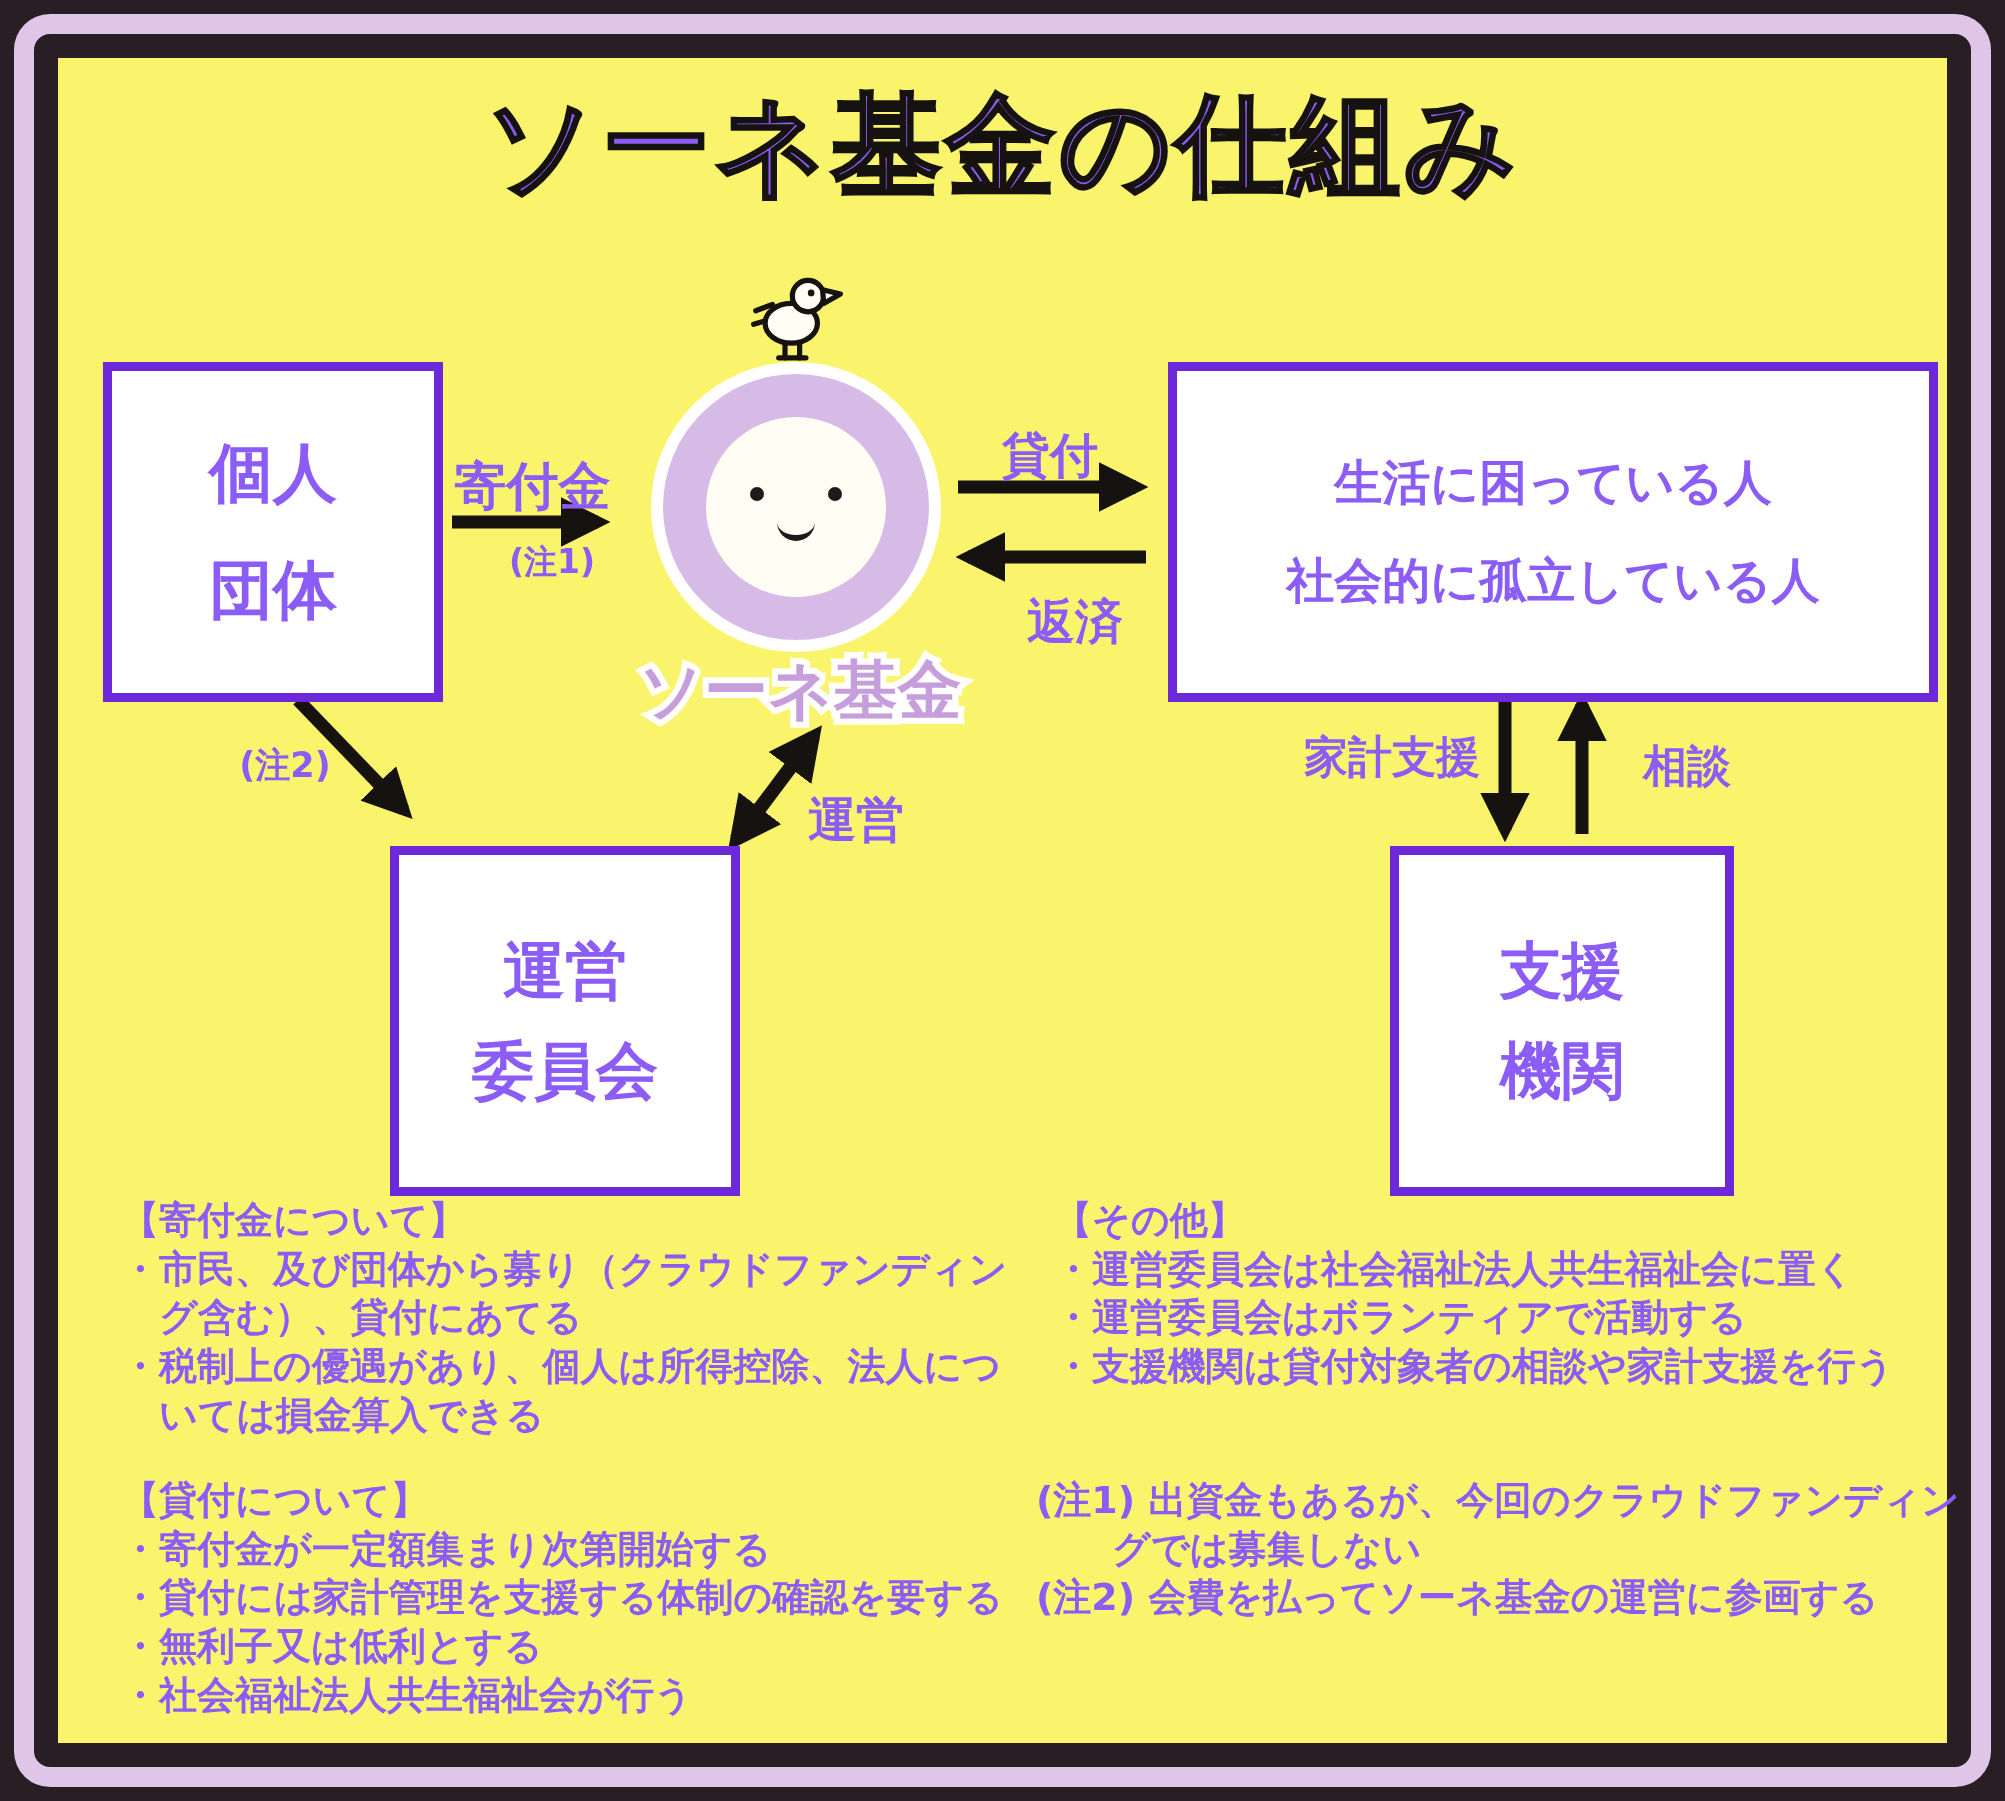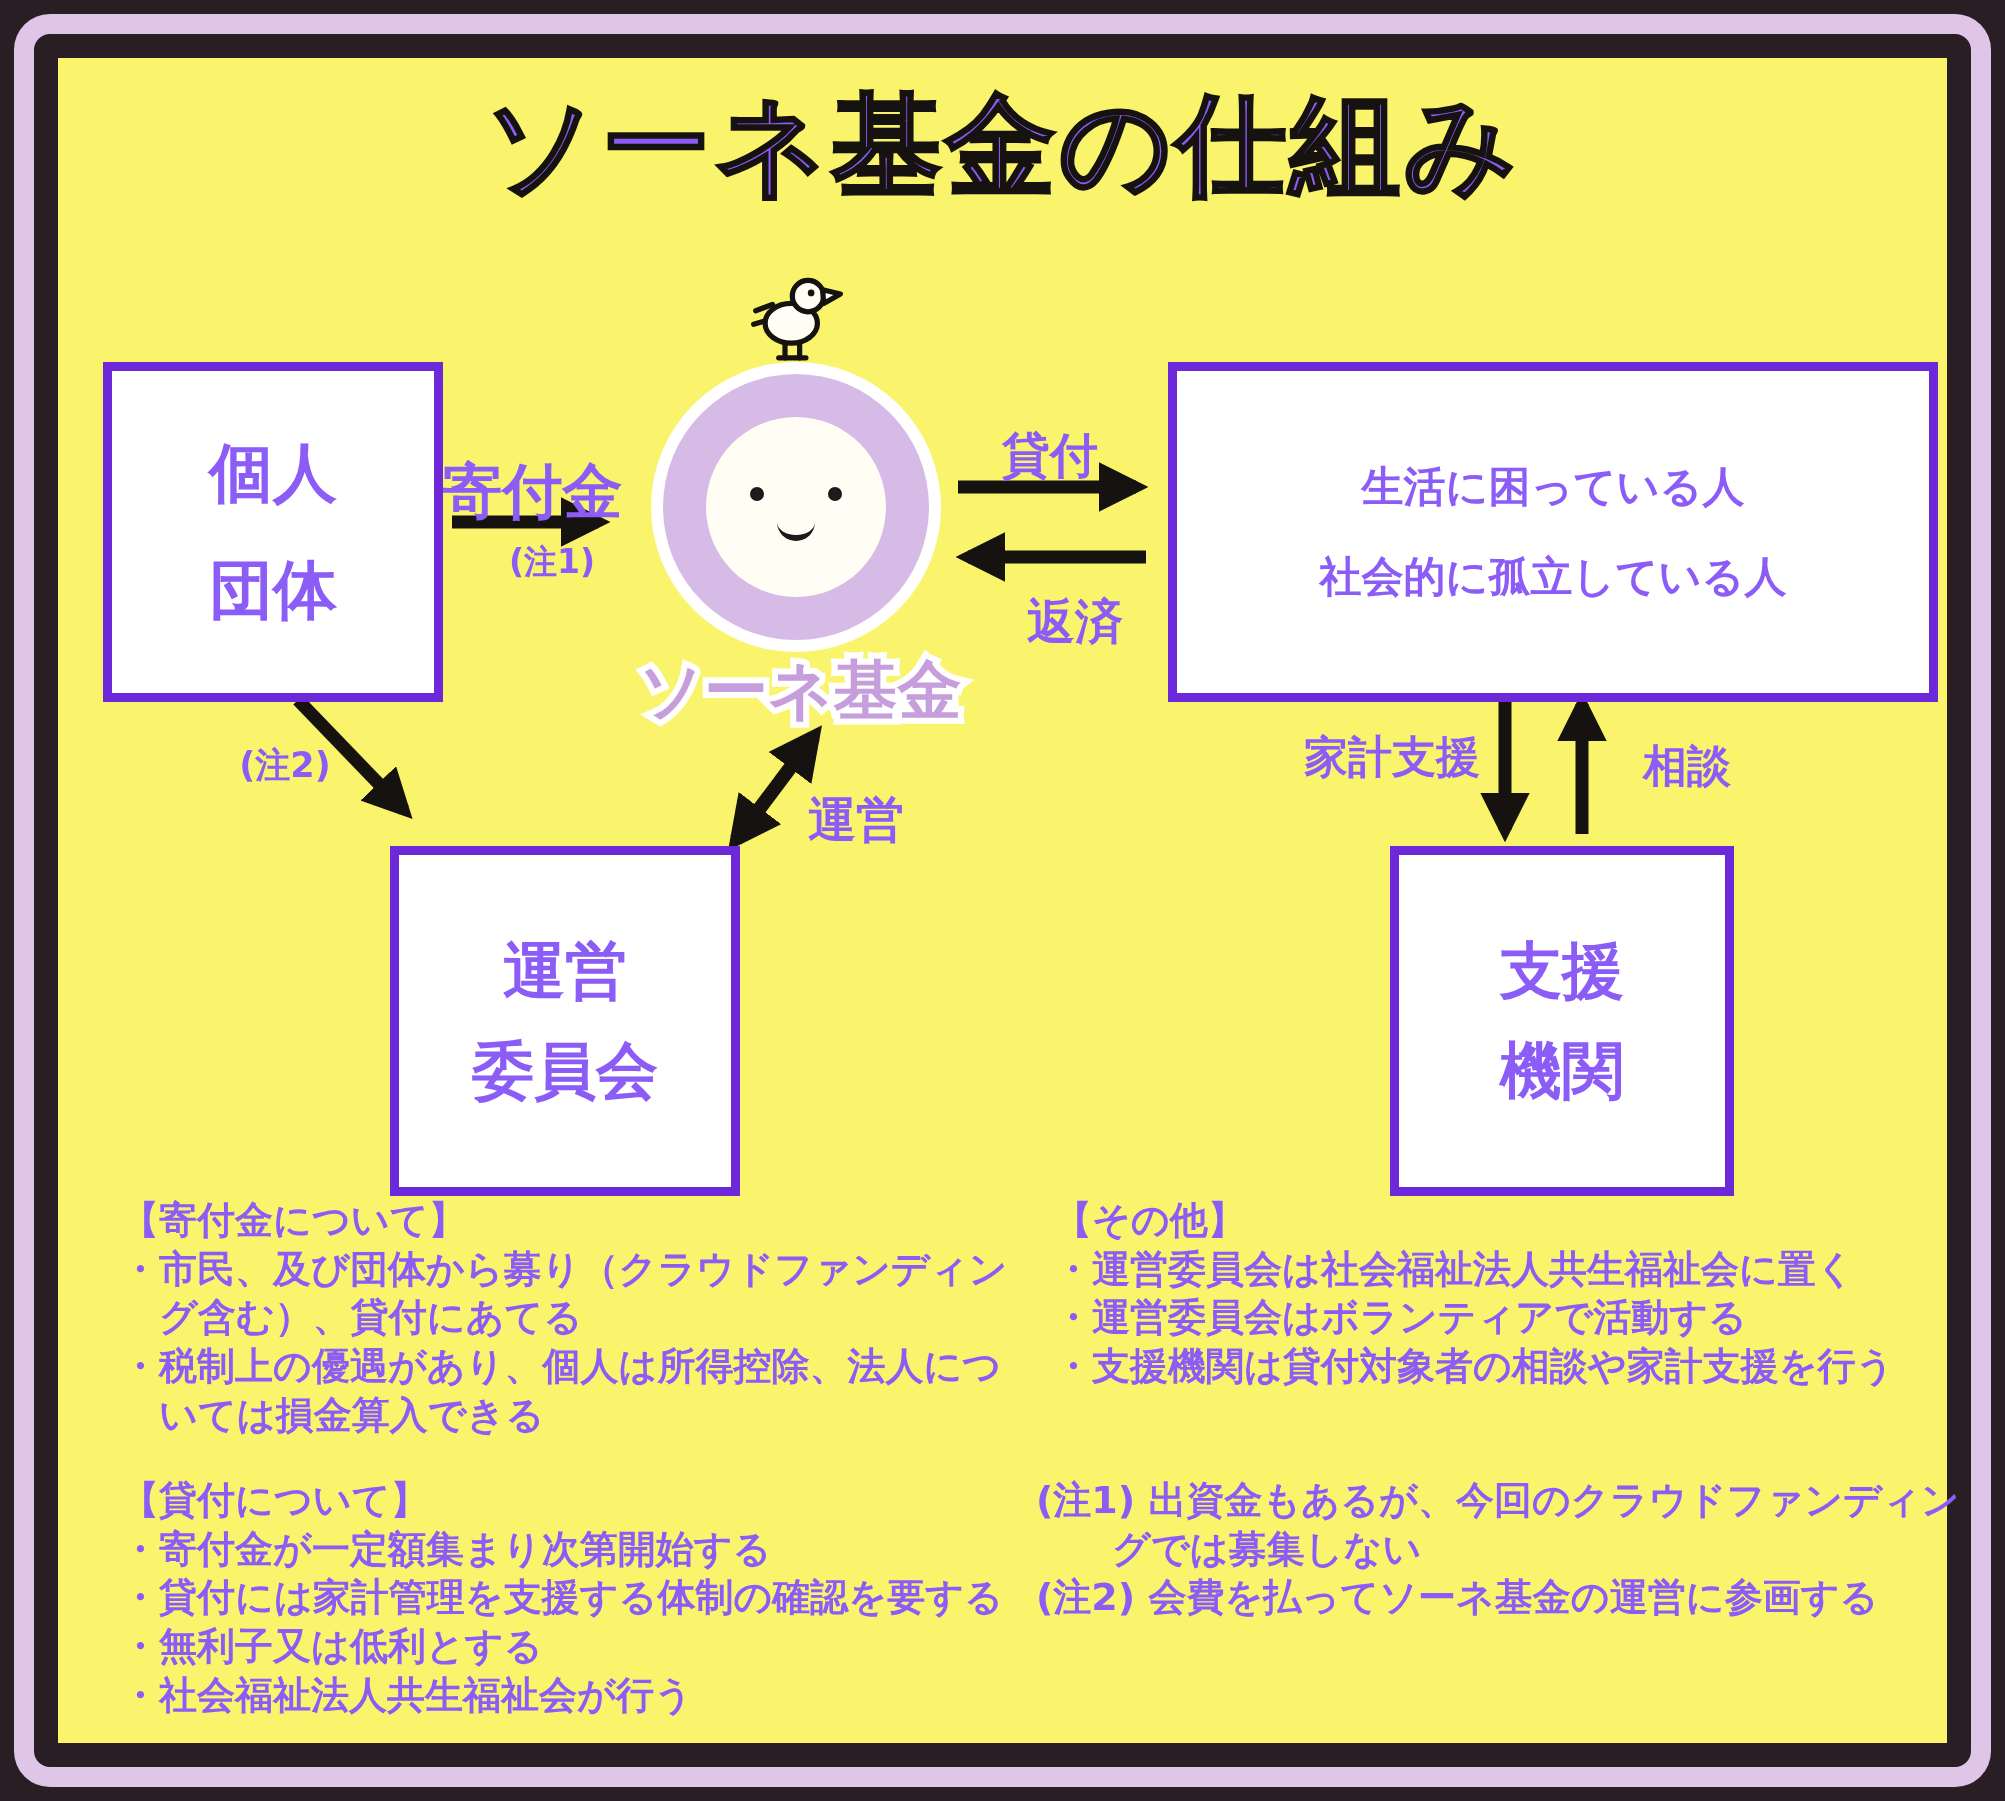--- a/index.html
+++ b/index.html
@@ -29,33 +29,33 @@
   .box{
     position:absolute;
     background:#FFFFFF;
     border:9px solid #6d28d9;
     display:flex;flex-direction:column;
     align-items:center;justify-content:center;
     font-weight:bold;
     text-align:center;
   }
   .box-donors{left:103px;top:362px;width:322px;height:322px;font-size:64px;gap:30px;}
-  .box-borrowers{left:1168px;top:362px;width:752px;height:322px;font-size:42px;gap:34px;}
+  .box-borrowers{left:1168px;top:362px;width:752px;height:322px;font-size:48px;gap:34px;}
   .box-committee{left:390px;top:846px;width:332px;height:332px;font-size:62px;gap:16px;}
   .box-support{left:1390px;top:846px;width:326px;height:332px;font-size:62px;gap:16px;}
 
   .arrows{position:absolute;inset:0;width:2005px;height:1801px;}
 
   .lbl{
     position:absolute;
     font-weight:bold;
     text-align:center;
     white-space:nowrap;
   }
-  .lbl-donation{left:430px;top:452px;width:205px;font-size:60px;}
+  .lbl-donation{left:430px;top:452px;width:205px;font-size:52px;}
   .lbl-note1{left:467px;top:540px;width:170px;font-size:33px;}
   .lbl-loan{left:955px;top:424px;width:190px;font-size:48px;}
   .lbl-repayment{left:980px;top:572px;width:190px;font-size:48px;margin-top:18px;}
   .lbl-note2{left:210px;top:742px;width:150px;font-size:35px;}
   .lbl-operation{left:808px;top:788px;width:180px;font-size:48px;text-align:left;}
   .lbl-household{left:1280px;top:728px;width:200px;font-size:44px;text-align:right;}
   .lbl-consultation{left:1612px;top:737px;width:150px;font-size:44px;text-align:center;}
 
   
   .mascot{position:absolute;left:655px;top:262px;width:290px;height:470px;}

